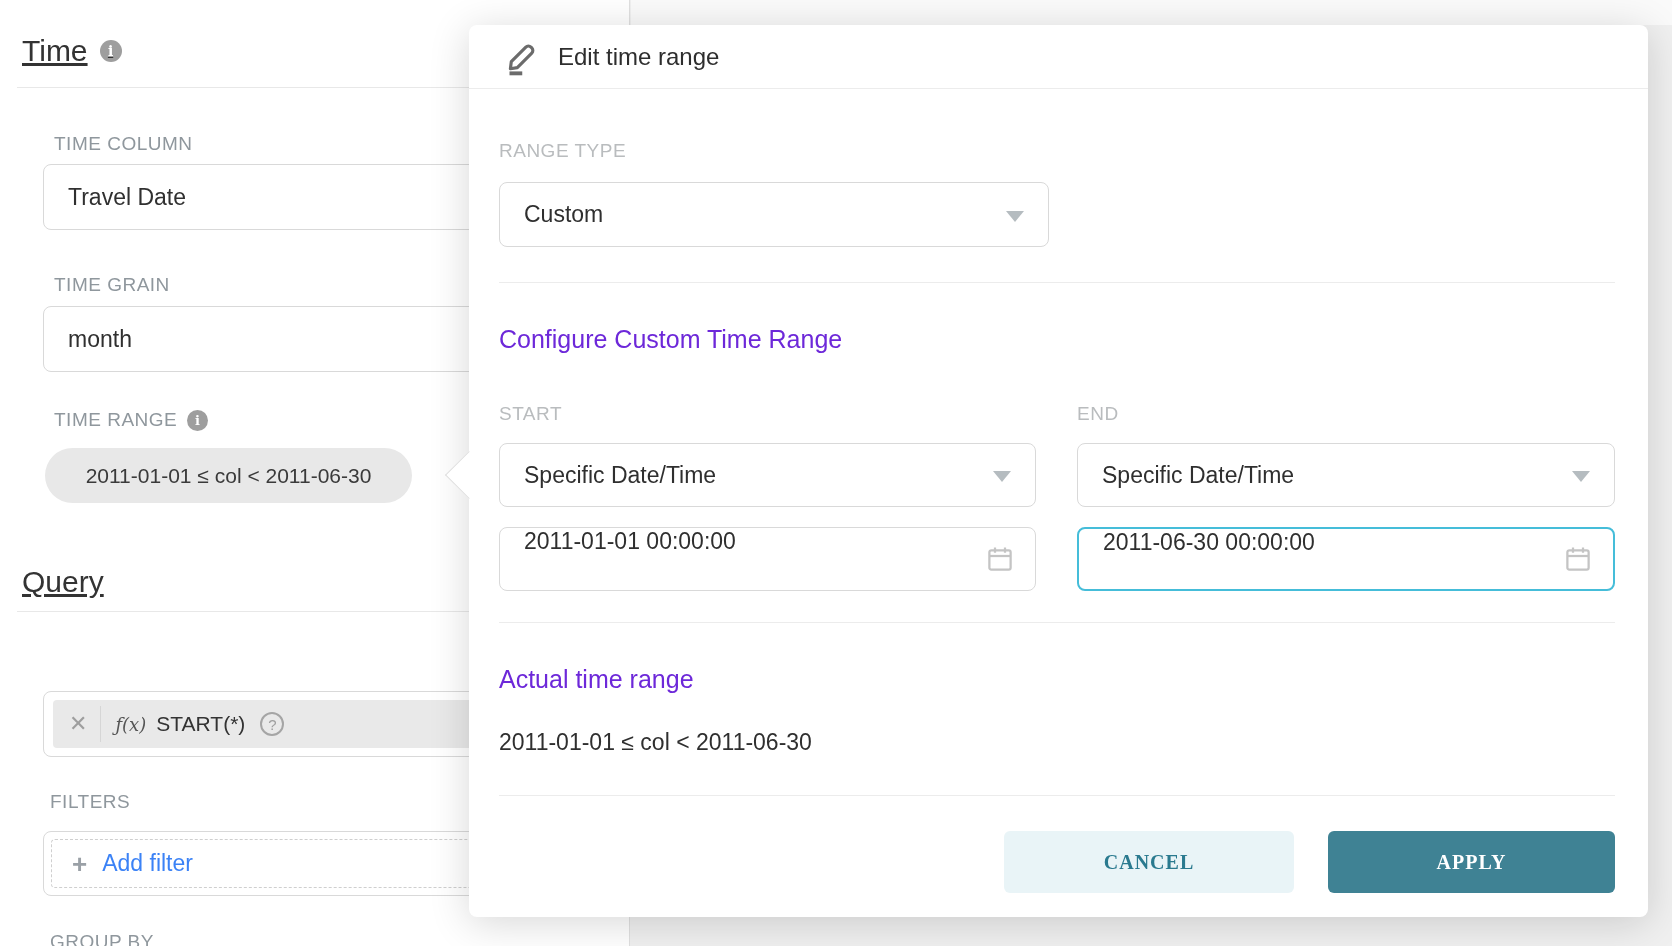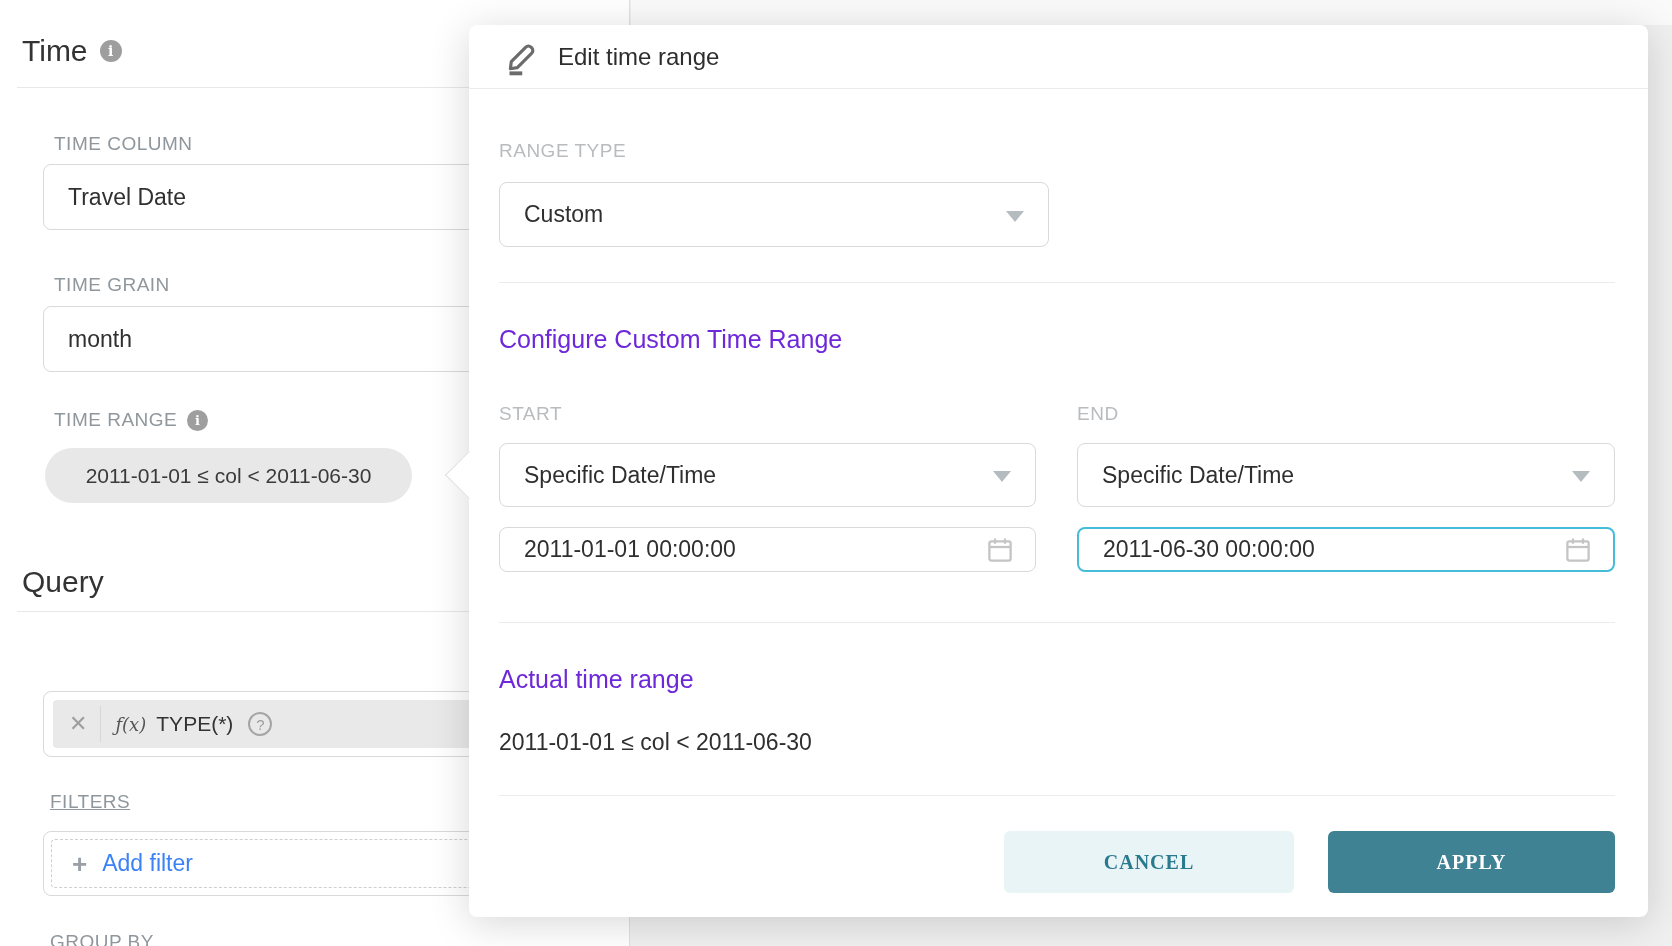--- a/index.html
+++ b/index.html
@@ -9,21 +9,21 @@
     background:#f0f0f0;
     font-family:"Liberation Sans","DejaVu Sans",sans-serif;
     color:#333;
   }
   
   .left-panel {
     position:absolute; left:0; top:0; width:630px; height:946px;
     background:#ffffff; border-right:1px solid #e0e0e0;
   }
   .top-right-strip { position:absolute; left:631px; top:0; right:0; height:25px; background:#fafafa; }
-  .section-row { position:absolute; display:flex; align-items:center; gap:12px; }
+  .section-row { position:absolute; display:flex; align-items:center; gap:12px;text-decoration:underline; }
   .section-title { font-size:30px; color:#333; line-height:1.1; }
   .info-icon {
     width:22px; height:22px; border-radius:50%; background:#9e9e9e;
     color:#fff; display:inline-flex; align-items:center; justify-content:center;
     font-size:14px; font-weight:bold; font-family:"DejaVu Serif",serif; flex:0 0 auto;
   }
   .info-icon.small { width:21px; height:21px; font-size:13px; }
   .hdiv { position:absolute; height:1px; background:#e8e8e8; }
   .ctl-label {
     position:absolute; font-size:19px; color:#8f979d; letter-spacing:.5px;
@@ -95,22 +95,22 @@
   }
   .m-select .value { font-size:23px; color:#2f2f2f; }
   .caret {
     position:absolute; right:24px; top:50%; margin-top:-4px;
     width:0; height:0; border-left:9px solid transparent;
     border-right:9px solid transparent; border-top:11px solid #b5bcc0;
   }
   .m-divider { position:absolute; height:1px; background:#ececec; left:30px; right:33px; }
   .m-heading { position:absolute; font-size:25px; color:#6d28d9; }
   .date-input {
-    position:absolute; height:45px; background:#fff; border:1px solid #d9d9d9;
-    border-radius:8px; display:flex; align-items:center; padding:0 24px;
+    position:absolute; height:64px; background:#fff; border:1px solid #d9d9d9;
+    border-radius:8px; display:flex; padding:0 24px;
   }
   .date-input.focused { border:2px solid #45bdd9; }
   .date-input .value { font-size:23px; color:#2f2f2f; }
   .cal-icon { position:absolute; right:20px; top:50%; margin-top:-15px; }
   .m-range-text { position:absolute; font-size:23px; color:#2f2f2f; }
   .btn {
     position:absolute; height:62px; border:none; border-radius:6px;
     font-family:Liberation Serif, serif; font-size:20px; font-weight:600; letter-spacing:1px;
     display:flex; align-items:center; justify-content:center; cursor:pointer;
   }
@@ -158,28 +158,28 @@
       <span class="section-title">Query</span>
     </div>
     <div class="hdiv" style="left:17px; top:611px; width:613px;"></div>
 
     <div class="ctl-label" style="left:50px; top:690px;margin-left:48px;">METRICS</div>
     <div class="metrics-box">
       <div class="metric-chip">
         <span class="chip-close">✕</span>
         <span class="chip-sep"></span>
         <span class="chip-fx">ƒ(x)</span>
-        <span class="chip-name">TYPE(*)</span>
+        <span class="chip-name">START(*)</span>
         <span class="help-icon">
             <span>?</span>
           </span>
       </div>
     </div>
 
-    <div class="ctl-label" style="left:50px; top:791px;text-decoration:underline;">FILTERS</div>
+    <div class="ctl-label" style="left:50px; top:791px;">FILTERS</div>
     <div class="filter-box">
       <div class="filter-dashed">
         <span class="plus-glyph">+</span>
         <span class="txt">Add filter</span>
       </div>
     </div>
 
     <div class="ctl-label" style="left:50px; top:931px;">GROUP BY</div>
   </div>
 

